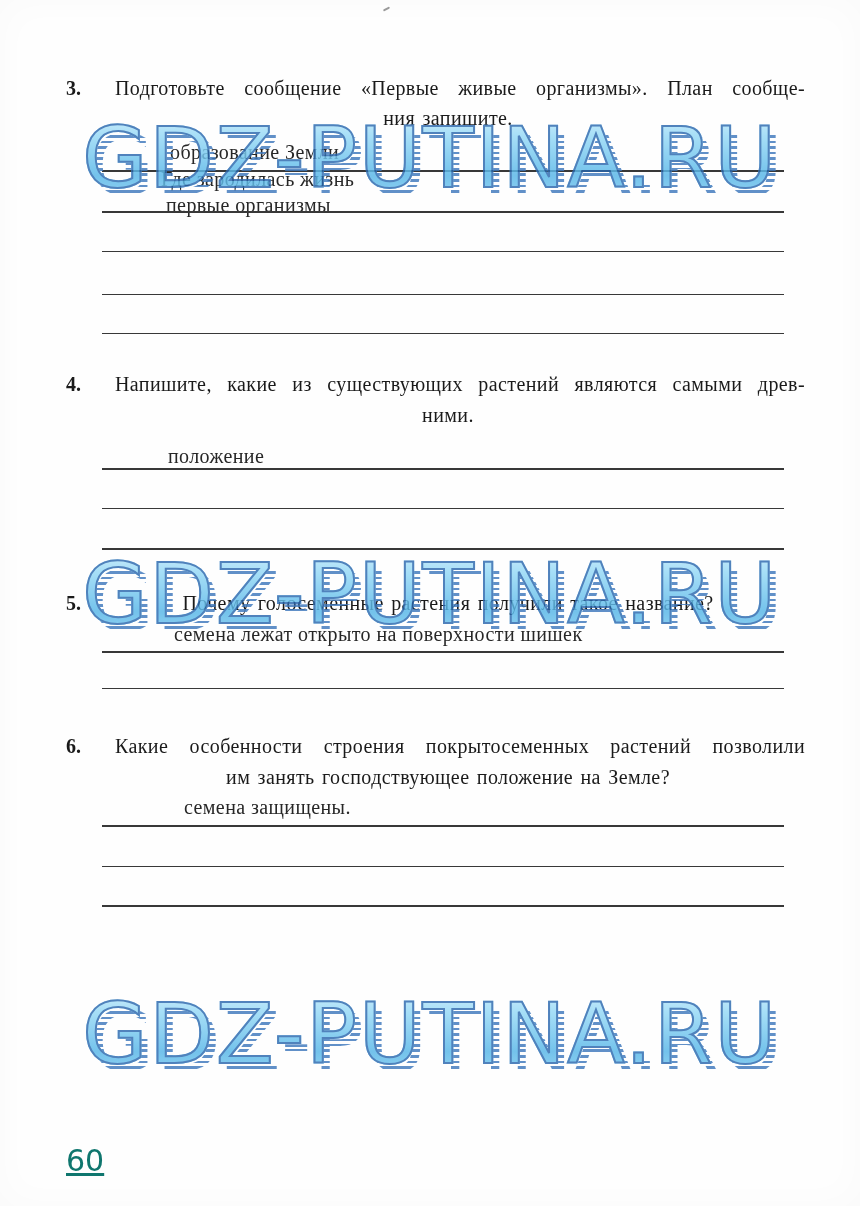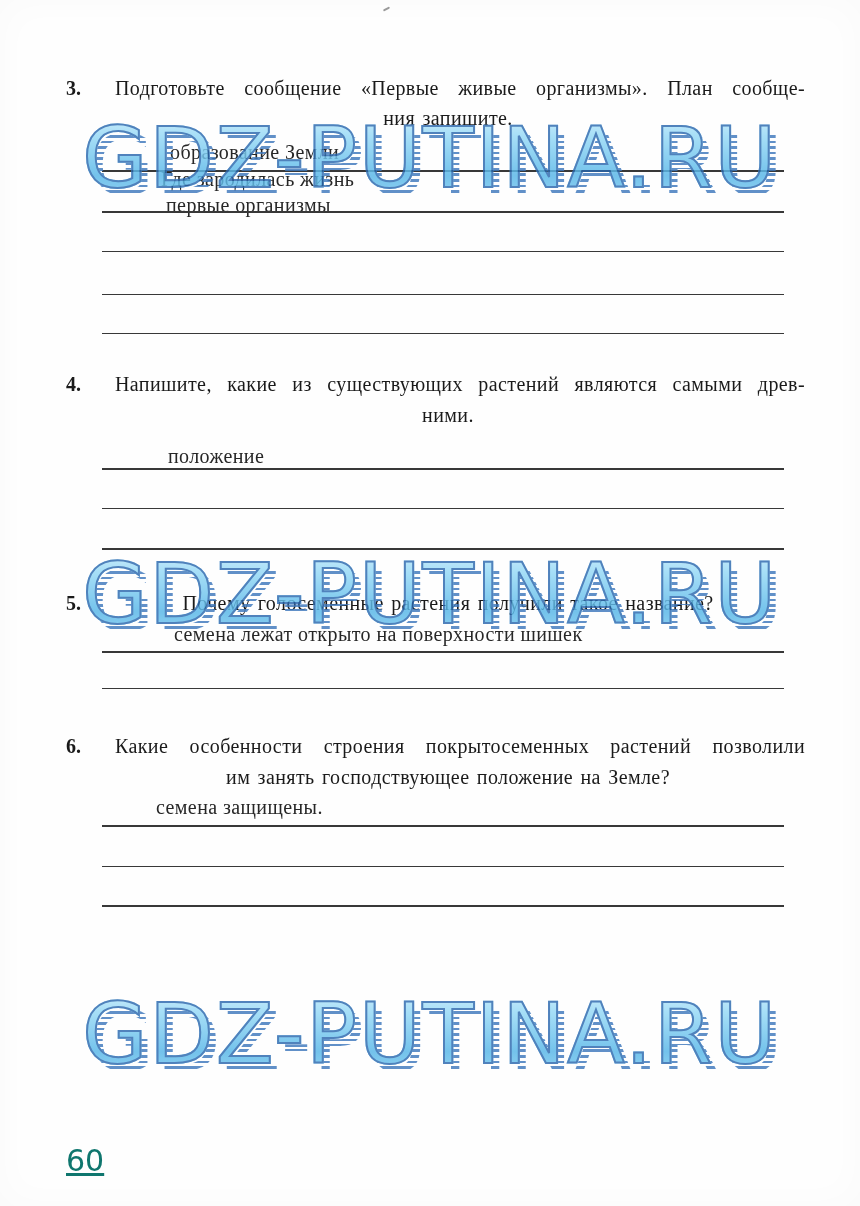--- a/index.html
+++ b/index.html
@@ -96,21 +96,21 @@
     <div class="rule" style="top:651px"></div>
     <div class="rule thin" style="top:688px"></div>
   </div>
 
   
   <div class="group">
     <span class="qnum" style="top:734px">6.</span>
     <div class="qtext jfull" style="top:734px">Какие особенности строения покрытосеменных растений позволили</div>
     <div class="qtext" style="top:765px">им занять господствующее положение на Земле?</div>
 
-    <div class="ans" style="left:108px; top:796px">семена защищены.</div>
+    <div class="ans" style="left:136px; top:796px">семена защищены.</div>
     <div class="rule" style="top:825px"></div>
     <div class="rule thin" style="top:866px"></div>
     <div class="rule" style="top:905px"></div>
   </div>
 
   
   <div class="watermark" style="top:116px">
     <span class="wm-layer wm-shadow">GDZ-PUTINA.RU</span>
     <span class="wm-layer wm-main">GDZ-PUTINA.RU</span>
   </div>

